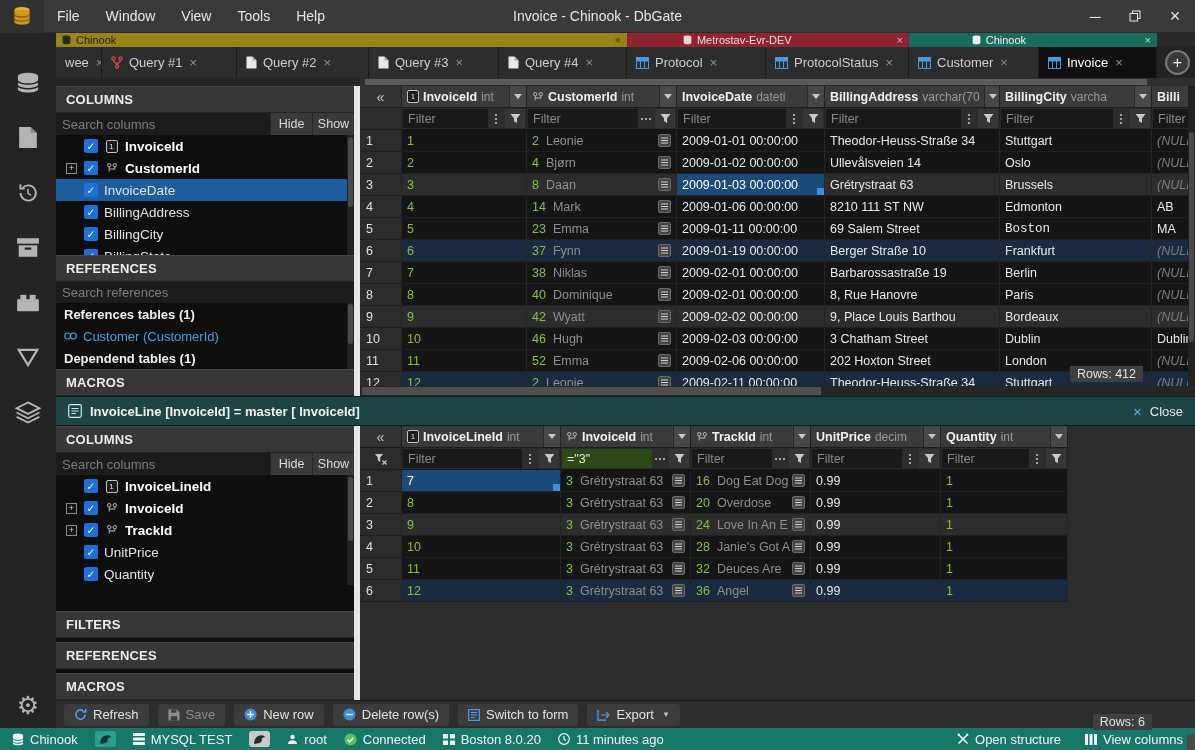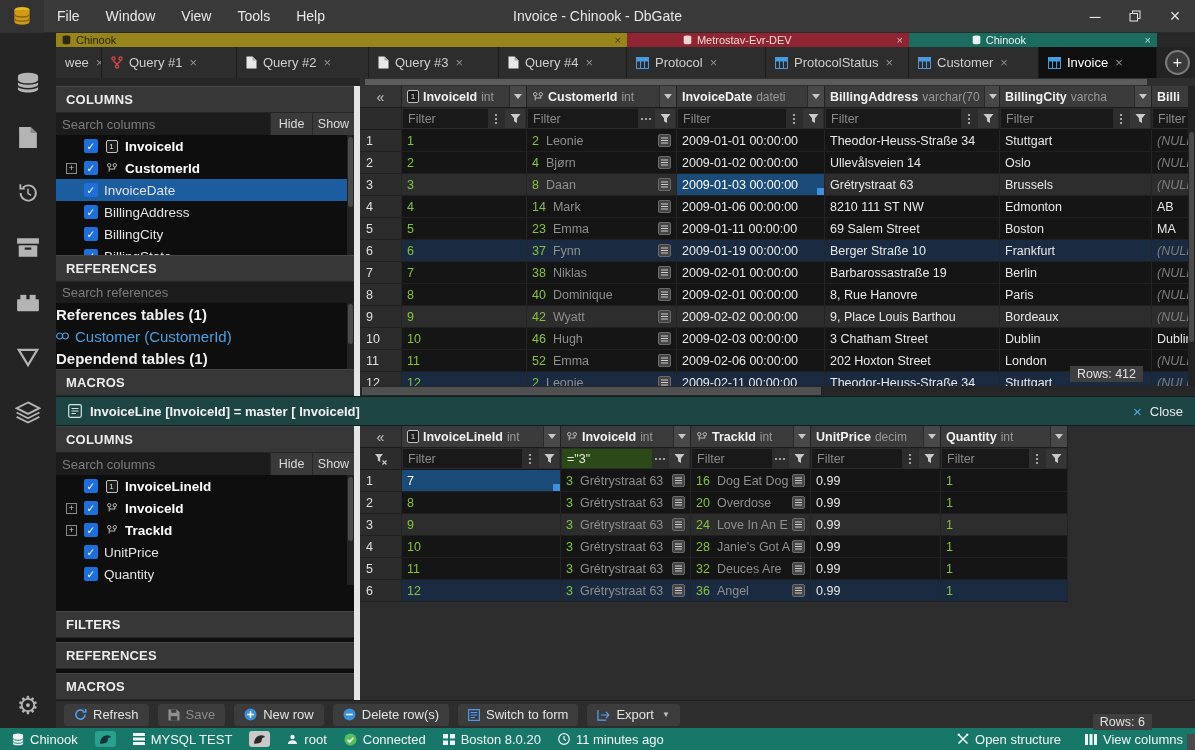--- a/index.html
+++ b/index.html
@@ -66,21 +66,21 @@
   .p-item.selected{background:#1c5da0}
   .p-item .slot{width:13px;flex:none;display:flex;align-items:center;justify-content:center}
   .p-item .islot{width:15px;flex:none;display:flex;align-items:center;justify-content:center}
   .p-item .lbl.b{font-weight:bold;color:#fff}
   .expander{width:11px;height:11px;border:1px solid #8a8a8a;color:#d0d0d0;font-size:9px;line-height:9px;display:flex;align-items:center;justify-content:center;background:#141414}
   .cb{width:14px;height:14px;border-radius:2px;background:#1e6fd9;color:#fff;font-size:10.5px;line-height:10px;display:flex;align-items:center;justify-content:center;flex:none}
   .pk-badge{width:12px;height:13px;border:1px solid #c2c2c2;font-size:8px;color:#e2e2e2;display:flex;align-items:center;justify-content:center;border-radius:2px;background:#1c1c1c}
   .vscroll{position:absolute;right:0;top:0;bottom:0;width:7px;background:#222}
   .vthumb{position:absolute;left:1px;right:1px;background:#4a4a4a;border-radius:3px}
   .ref-area{flex:1;overflow:hidden;position:relative;background:#0e0e0e}
-  .ref-row{height:22px;display:flex;align-items:center;padding-left:0;font-size:15px;color:#f0f0f0;gap:6px;white-space:nowrap}
+  .ref-row{height:22px;display:flex;align-items:center;padding-left:8px;font-size:13px;color:#f0f0f0;gap:6px;white-space:nowrap}
   .ref-row.bold{font-weight:bold}
   .ref-link{color:#4ba0e0}
   .p-spacer{flex:1;background:#0e0e0e}
 
   
   .grid-wrap{flex:1;position:relative;overflow:hidden;background:#1a1a1a;min-width:0}
   .g-hrow,.g-frow,.g-row{display:flex}
   .g-h{height:22px;background:#3b3b3b;border-right:1px solid #222;border-bottom:1px solid #1c1c1c;display:flex;align-items:center;padding-left:5px;gap:4px;overflow:hidden;flex:none}
   .g-h .nm{font-weight:bold;font-size:12.5px;color:#f2f2f2;white-space:nowrap}
   .g-h .tp{font-size:12px;color:#999;white-space:nowrap}
@@ -683,21 +683,21 @@
               <span class="hint">Emma</span>
               <span class="docic">
                 <svg width="13" height="13" viewBox="0 0 13 13">
                   <rect x="0.5" y="0.5" width="12" height="12" rx="1.5" fill="#454545" stroke="#6a6a6a"></rect>
                   <path d="M3 4h7M3 6.5h7M3 9h7" stroke="#cfcfcf"></path>
                 </svg>
               </span>
             </div>
             <div class="g-c" style="width: 148px;">2009-01-11 00:00:00</div>
             <div class="g-c" style="width: 175px;">69 Salem Street</div>
-            <div class="g-c" style="width: 152px;">Boston</div>
+            <div class="g-c" style="width: 152px; font-family: Liberation Mono, monospace;">Boston</div>
             <div class="g-c" style="width: 100px;">MA</div>
           </div>
           <div class="g-row row-highlight" style="width: 892px;">
             <div class="g-c num" style="width: 42px;">6</div>
             <div class="g-c green" style="width: 125px;">6</div>
             <div class="g-c" style="width: 150px;">
               <span class="green">37</span>
               <span class="hint">Fynn</span>
               <span class="docic">
                 <svg width="13" height="13" viewBox="0 0 13 13">

